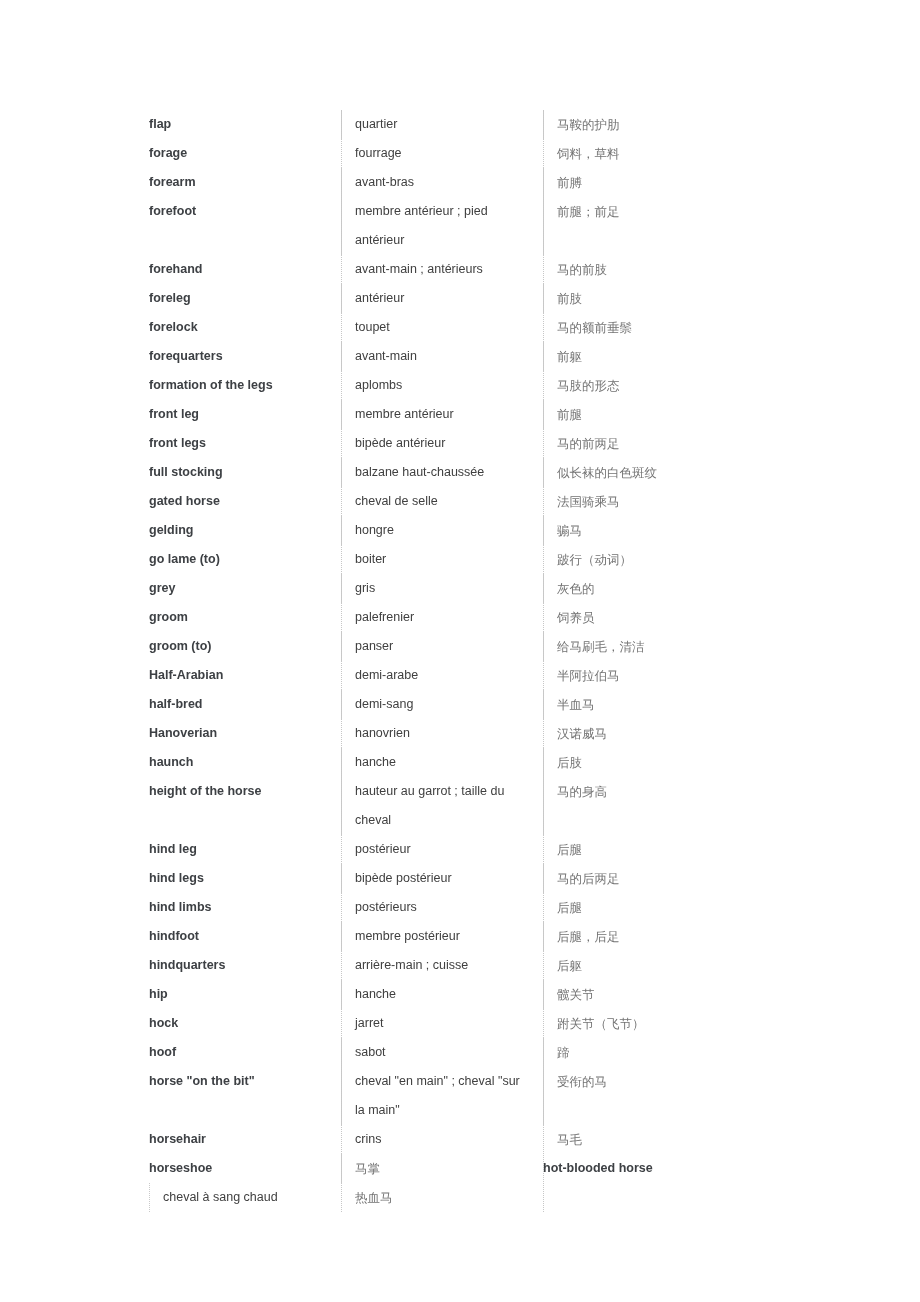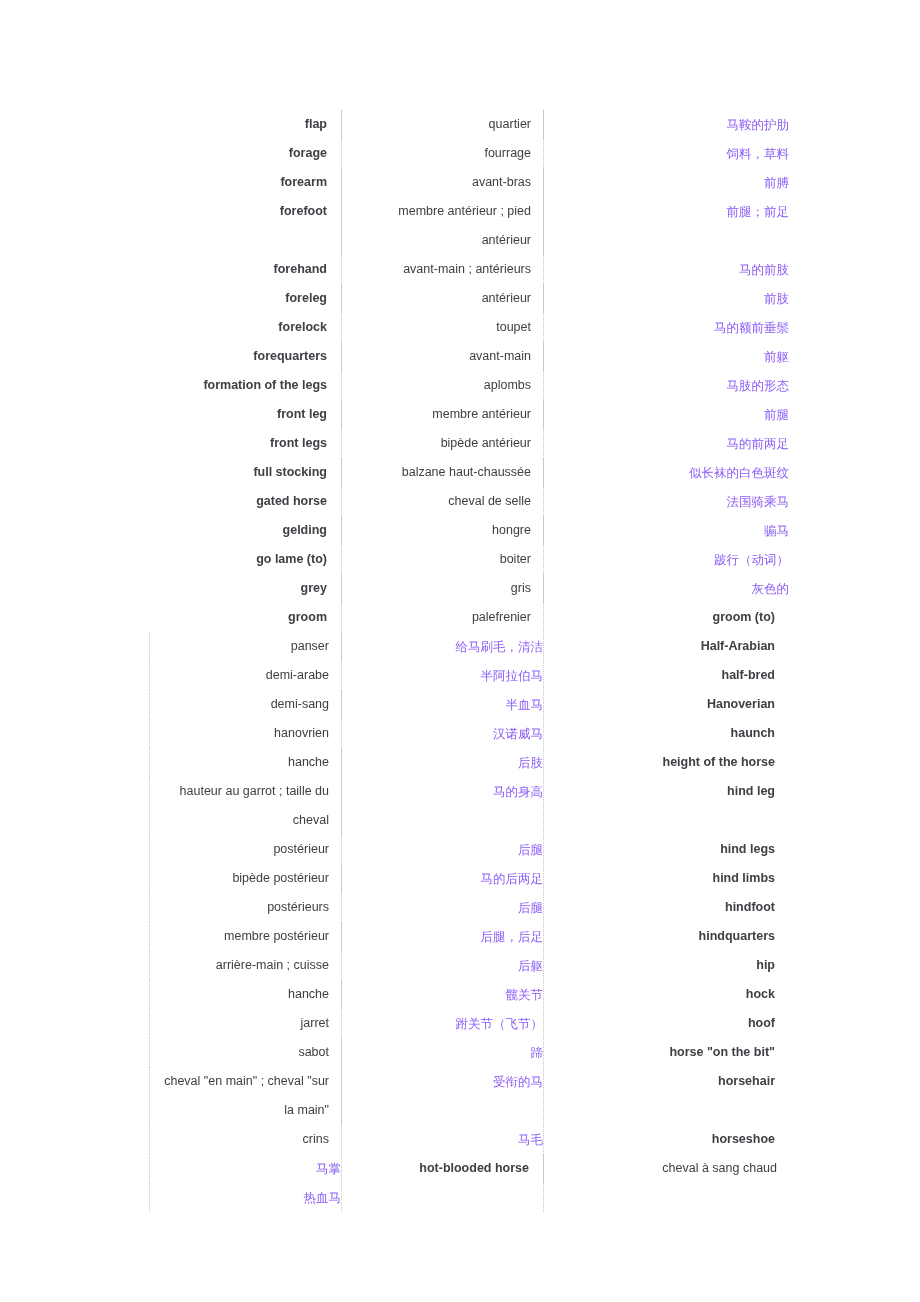--- a/index.html
+++ b/index.html
@@ -29,21 +29,20 @@
     top: 110px;
     width: 640px;
   }
 
   .grid {
     display: grid;
     
     grid-template-columns: 192px 202px 246px;
     column-gap: 0;
     row-gap: 0;
-    text-align: right;
   }
 
   .cell {
     font-size: 12.5px;
     line-height: 29px;
     color: #8a8a8a;
     white-space: normal;
     word-break: normal;
   }
 
@@ -57,21 +56,21 @@
   
   .cell.fr {
     color: #404040;
     padding-left: 13px;
     padding-right: 12px;
     border-left: 1px dotted #c9c9c9;
   }
 
   
   .cell.zh {
-    color: #8b5cf6;
+    color: #737373;
     padding-left: 13px;
     font-family: "DejaVu Sans", "Liberation Sans", sans-serif;
     font-size: 12.5px;
   }
   .cell.zh {
     border-left: 1px dotted #c9c9c9;
   }
 
   
   .rule {
@@ -135,20 +134,21 @@
         <div class="cell fr">hongre</div>
         <div class="cell zh">骟马</div>
         <div class="cell term">go lame (to)</div>
         <div class="cell fr">boiter</div>
         <div class="cell zh">跛行（动词）</div>
         <div class="cell term">grey</div>
         <div class="cell fr">gris</div>
         <div class="cell zh">灰色的</div>
         <div class="cell term">groom</div>
         <div class="cell fr">palefrenier</div>
+        <div class="cell zh">饲养员</div>
         <div class="cell term">groom (to)</div>
         <div class="cell fr">panser</div>
         <div class="cell zh">给马刷毛，清洁</div>
         <div class="cell term">Half-Arabian</div>
         <div class="cell fr">demi-arabe</div>
         <div class="cell zh">半阿拉伯马</div>
         <div class="cell term">half-bred</div>
         <div class="cell fr">demi-sang</div>
         <div class="cell zh">半血马</div>
         <div class="cell term">Hanoverian</div>

